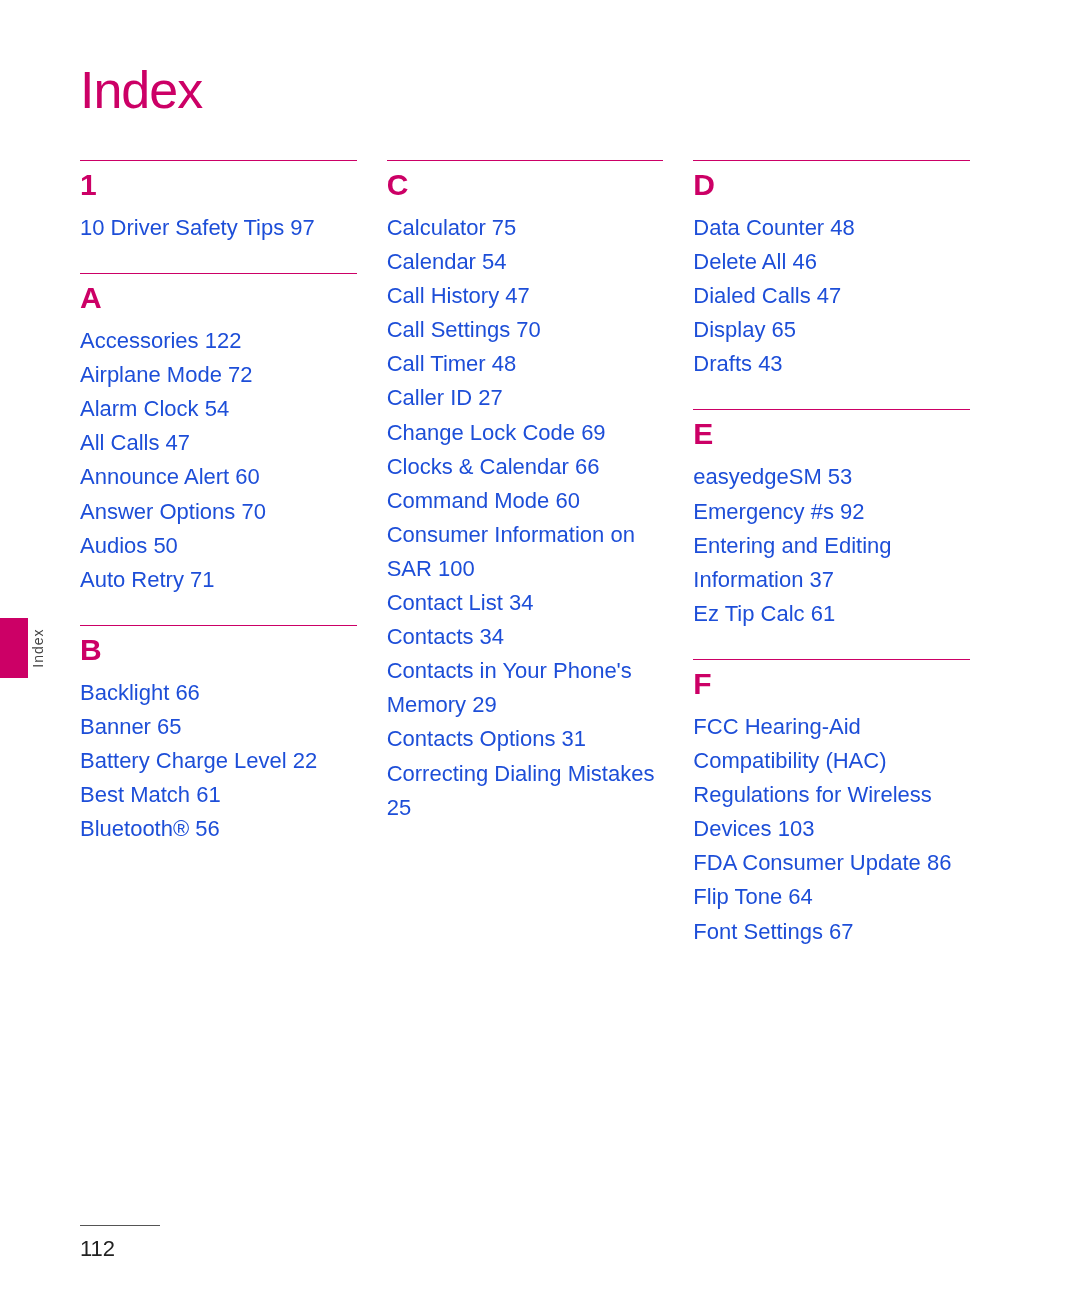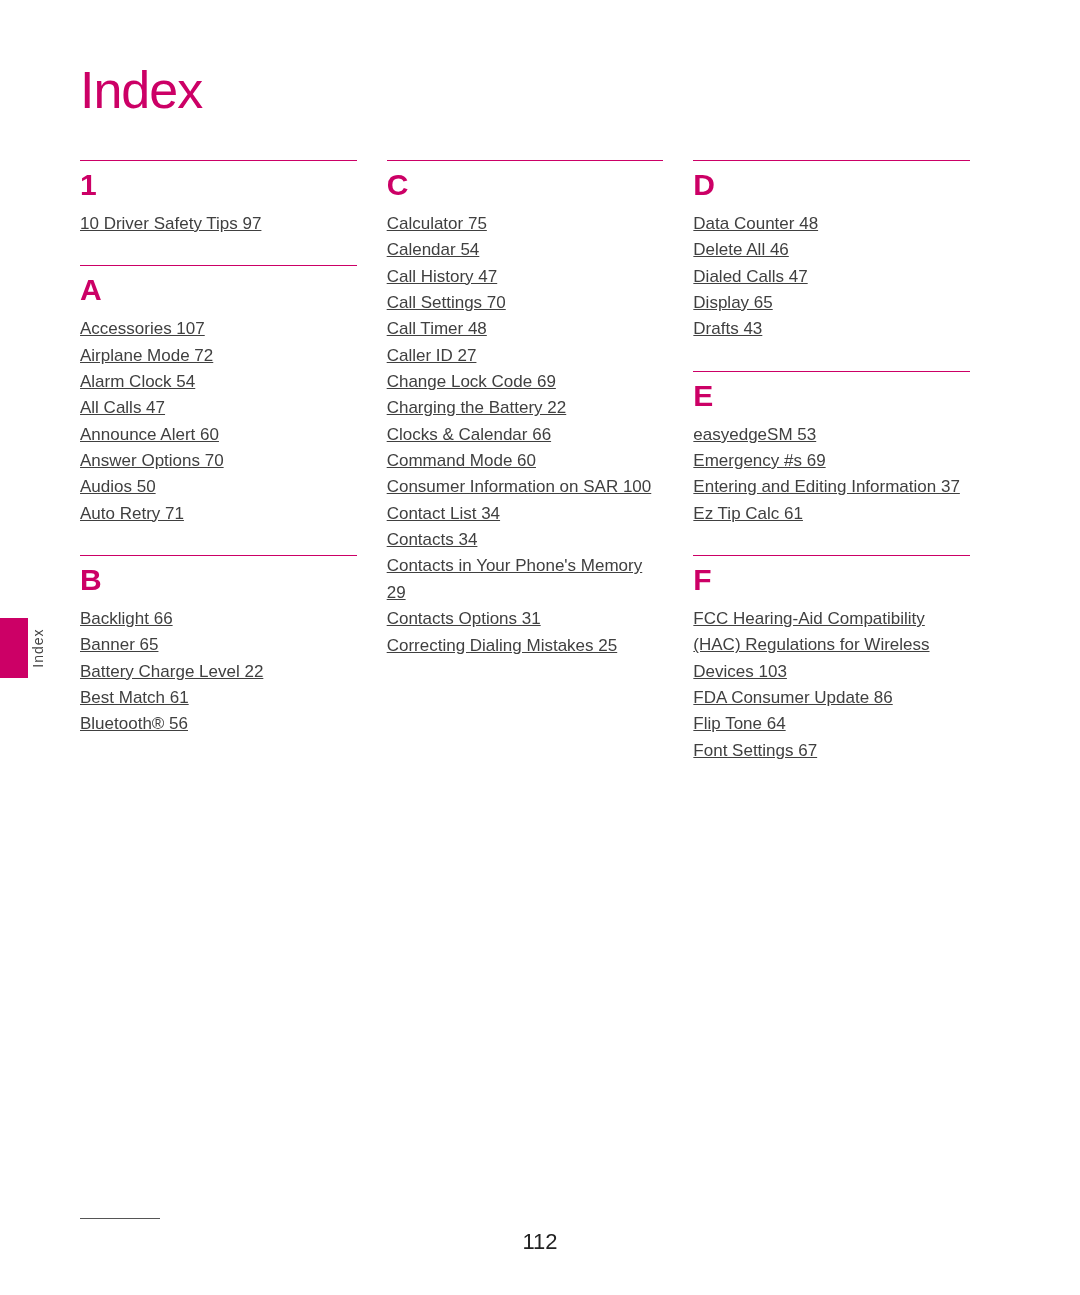--- a/index.html
+++ b/index.html
@@ -52,24 +52,23 @@
 
     .section-letter {
       font-size: 30px;
       font-weight: 700;
       color: #cc0066;
       margin-bottom: 8px;
       line-height: 1.2;
     }
 
     .index-entry {
-      font-size: 17px;
+      font-size: 22px;
       line-height: 1.55;
-      color: #404040;
-      text-decoration: underline;
+      color: #1d4ed8;
     }
 
     .sidebar-label {
       position: absolute;
       left: 18px;
       top: 50%;
       transform: translateY(-50%) rotate(-90deg);
       transform-origin: center center;
       font-size: 14px;
       color: #444;
@@ -82,24 +81,23 @@
       left: 0;
       top: 50%;
       transform: translateY(-50%);
       width: 28px;
       height: 60px;
       background: #cc0066;
     }
 
     .page-footer {
       position: absolute;
-      bottom: 40px;
+      bottom: 33px;
       left: 80px;
       right: 80px;
-      text-align: center;
     }
 
     .footer-divider {
       border: none;
       border-top: 1.5px solid #555;
       width: 80px;
       margin-bottom: 10px;
     }
 
     .page-number {
@@ -124,21 +122,21 @@
 
       <div class="section">
         <hr class="section-divider">
         <div class="section-letter">1</div>
         <div class="index-entry">10 Driver Safety Tips 97</div>
       </div>
 
       <div class="section">
         <hr class="section-divider">
         <div class="section-letter">A</div>
-        <div class="index-entry">Accessories 107</div>
+        <div class="index-entry">Accessories 122</div>
         <div class="index-entry">Airplane Mode 72</div>
         <div class="index-entry">Alarm Clock 54</div>
         <div class="index-entry">All Calls 47</div>
         <div class="index-entry">Announce Alert 60</div>
         <div class="index-entry">Answer Options 70</div>
         <div class="index-entry">Audios 50</div>
         <div class="index-entry">Auto Retry 71</div>
       </div>
 
       <div class="section">
@@ -158,21 +156,20 @@
       <div class="section">
         <hr class="section-divider">
         <div class="section-letter">C</div>
         <div class="index-entry">Calculator 75</div>
         <div class="index-entry">Calendar 54</div>
         <div class="index-entry">Call History 47</div>
         <div class="index-entry">Call Settings 70</div>
         <div class="index-entry">Call Timer 48</div>
         <div class="index-entry">Caller ID 27</div>
         <div class="index-entry">Change Lock Code 69</div>
-        <div class="index-entry">Charging the Battery 22</div>
         <div class="index-entry">Clocks &amp; Calendar 66</div>
         <div class="index-entry">Command Mode 60</div>
         <div class="index-entry">Consumer Information on SAR 100</div>
         <div class="index-entry">Contact List 34</div>
         <div class="index-entry">Contacts 34</div>
         <div class="index-entry">Contacts in Your Phone's Memory 29</div>
         <div class="index-entry">Contacts Options 31</div>
         <div class="index-entry">Correcting Dialing Mistakes 25</div>
       </div>
 
@@ -187,21 +184,21 @@
         <div class="index-entry">Delete All 46</div>
         <div class="index-entry">Dialed Calls 47</div>
         <div class="index-entry">Display 65</div>
         <div class="index-entry">Drafts 43</div>
       </div>
 
       <div class="section">
         <hr class="section-divider">
         <div class="section-letter">E</div>
         <div class="index-entry">easyedgeSM 53</div>
-        <div class="index-entry">Emergency #s 69</div>
+        <div class="index-entry">Emergency #s 92</div>
         <div class="index-entry">Entering and Editing Information 37</div>
         <div class="index-entry">Ez Tip Calc 61</div>
       </div>
 
       <div class="section">
         <hr class="section-divider">
         <div class="section-letter">F</div>
         <div class="index-entry">FCC Hearing-Aid Compatibility (HAC) Regulations for Wireless Devices 103</div>
         <div class="index-entry">FDA Consumer Update 86</div>
         <div class="index-entry">Flip Tone 64</div>

